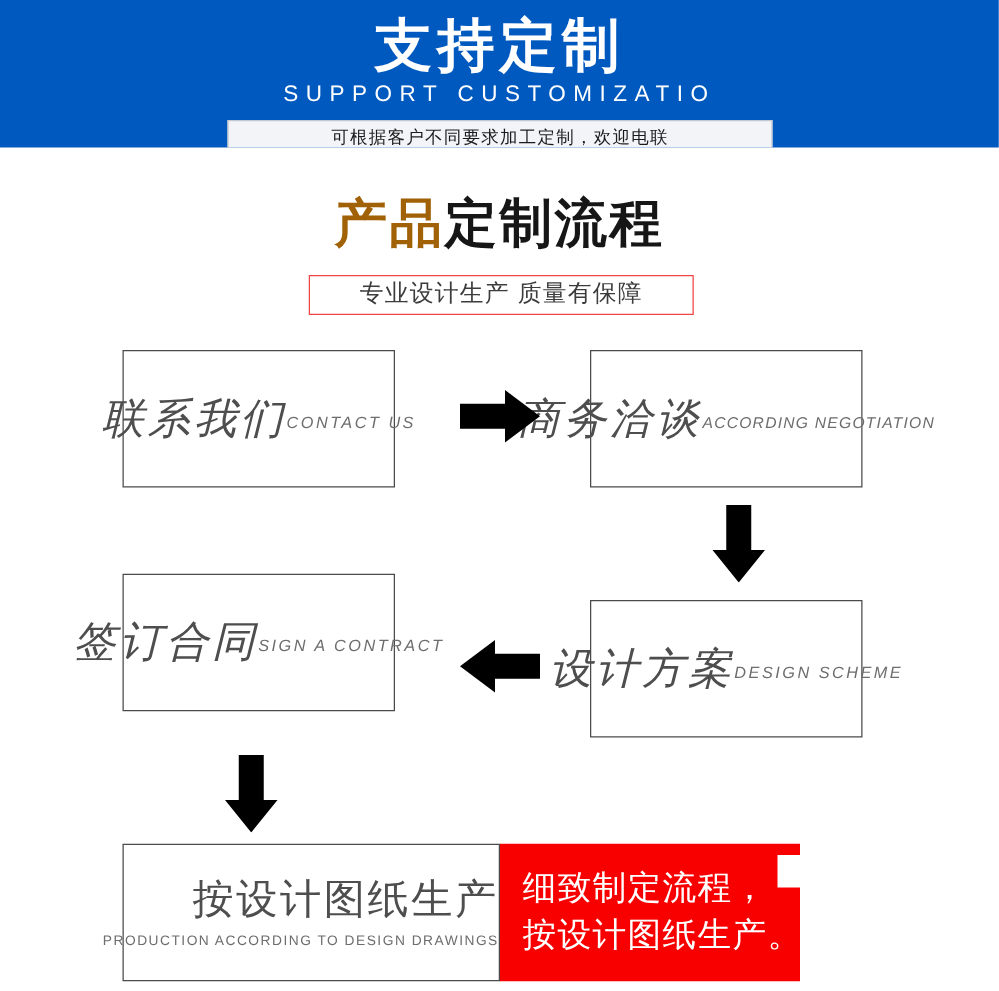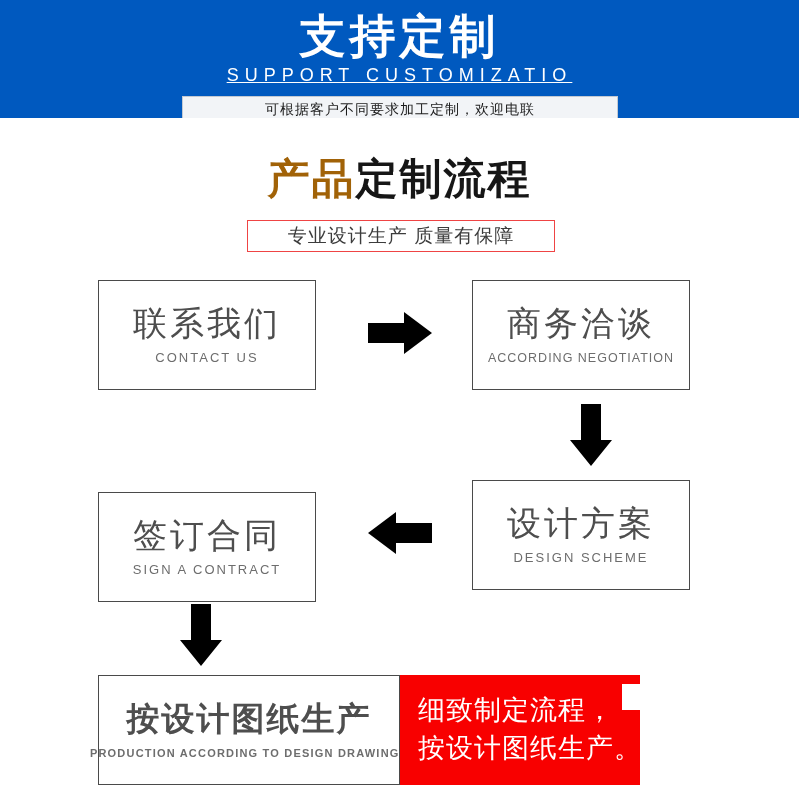--- a/index.html
+++ b/index.html
@@ -43,21 +43,20 @@
     left: 0;
     top: 64px;
     width: 799px;
     text-align: center;
     color: #ffffff;
     font-size: 18px;
     font-weight: normal;
     letter-spacing: 6px;
     line-height: 22px;
     white-space: nowrap;
-    text-decoration: underline;
   }
   .banner-pill {
     position: absolute;
     left: 182px;
     top: 96px;
     width: 436px;
     height: 26px;
     background: #f2f4f7;
     border: 1px solid #c3c9d2;
     box-sizing: border-box;
@@ -101,43 +100,43 @@
     white-space: nowrap;
   }
 
   
   .fbox {
     position: absolute;
     border: 1px solid #4a4a4a;
     box-sizing: border-box;
     background: #ffffff;
     display: flex;
-    flex-direction: column;
     align-items: center;
     justify-content: center;
+    font-style: italic;
   }
   .fbox .cn {
     color: #4e4e4e;
     font-size: 34px;
     line-height: 40px;
     letter-spacing: 3px;
     white-space: nowrap;
   }
   .fbox .en {
     color: #6d6d6d;
     font-size: 13px;
     line-height: 18px;
     letter-spacing: 2px;
     margin-top: 6px;
     white-space: nowrap;
   }
 
   #box-contact      { left: 98px;  top: 280px; width: 218px; height: 110px; }
   #box-negotiation  { left: 472px; top: 280px; width: 218px; height: 110px; }
-  #box-contract     { left: 98px;  top: 492px; width: 218px; height: 110px; }
+  #box-contract     { left: 98px;  top: 459px; width: 218px; height: 110px; }
   #box-design       { left: 472px; top: 480px; width: 218px; height: 110px; }
 
   #box-negotiation .en { letter-spacing: 1px; font-size: 12.5px; }
 
   
   .arrow { position: absolute; }
   #arrow-right { left: 368px; top: 310px; width: 64px; height: 46px; }
   #arrow-down-1 { left: 568px; top: 404px; width: 46px; height: 62px; }
   #arrow-left  { left: 368px; top: 510px; width: 64px; height: 46px; }
   #arrow-down-2 { left: 178px; top: 604px; width: 46px; height: 62px; }
@@ -147,23 +146,22 @@
     position: absolute;
     left: 98px;
     top: 675px;
     width: 302px;
     height: 110px;
     border: 1px solid #4a4a4a;
     box-sizing: border-box;
     background: #ffffff;
     display: flex;
     flex-direction: column;
-    align-items: center;
+    align-items: flex-end;
     justify-content: center;
-    font-weight: bold;
   }
   #box-production .cn {
     color: #4e4e4e;
     font-size: 33px;
     line-height: 40px;
     letter-spacing: 2px;
     white-space: nowrap;
   }
   #box-production .en {
     color: #6d6d6d;

